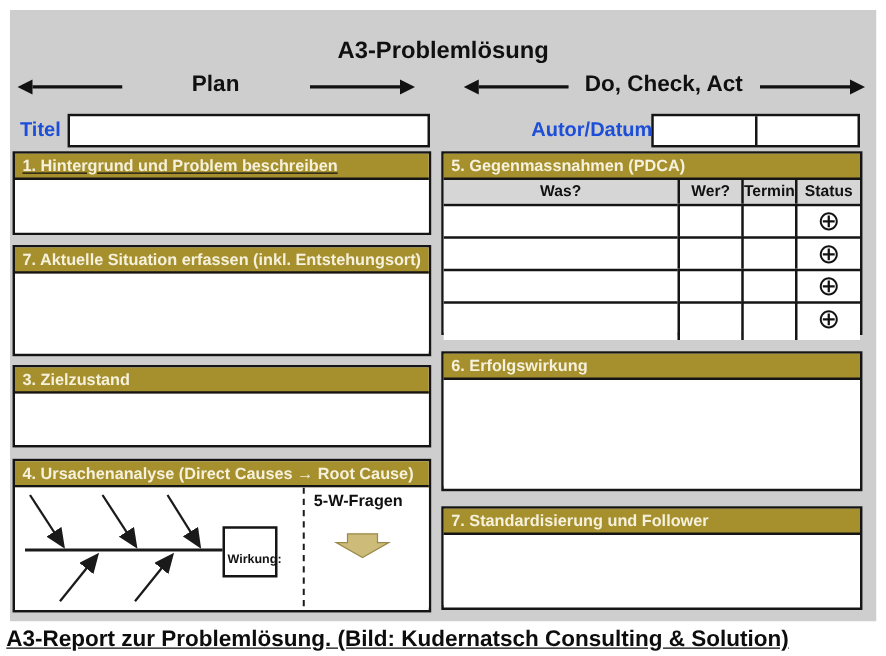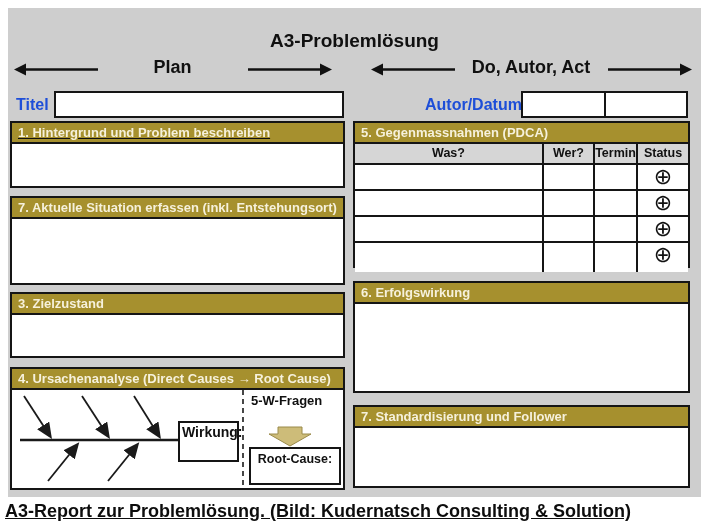--- a/index.html
+++ b/index.html
@@ -39,21 +39,21 @@
 
   
   .cm-table{display:grid;grid-template-columns:187px 51px 43px 1fr;grid-template-rows:19px 26px 26px 26px auto;height:128px;}
   .cm-cell{font-size:12.5px;font-weight:700;text-align:center;line-height:18px;overflow:hidden;}
   .cm-head{background:var(--table_header_gray);}
   .cm-cell.c2,.cm-cell.c3,.cm-cell.c4{border-left:2px solid var(--ink);}
   .cm-cell.data{border-top:2px solid var(--ink);background:#fff;}
   .status-glyph{font-size:22px;line-height:24px;font-weight:400;display:block;}
 
   
-  .wirkung-box{left:166px;top:31px;width:61px;height:41px;font-size:14px;font-weight:700;padding:2px 2px;line-height:14px;}
+  .wirkung-box{left:166px;top:31px;width:44px;height:41px;font-size:10px;font-weight:700;padding:18px 2px;line-height:14px;}
   .five-w{left:239px;top:3px;font-size:13px;font-weight:700;color:#101010;}
   .rootcause-box{left:237px;top:57px;width:92px;height:38px;font-size:12.5px;font-weight:700;text-align:center;padding-top:3px;}
 
   .caption{left:5px;top:501px;width:700px;font-size:18px;font-weight:700;color:#0d0d0d;text-decoration:underline;}
   svg{display:block;}
 </style>
 </head>
 <body>
 
 <div class="panel"></div>
@@ -72,21 +72,21 @@
       <line x1="0" y1="6.5" x2="72" y2="6.5" stroke="#111" stroke-width="2.6"></line>
       <polygon points="72,0.5 84,6.5 72,12.5" fill="#111"></polygon>
     </svg>
 </div>
 <div class="abs h-arrow" style="left:371px;">
   <svg width="84" height="13" viewBox="0 0 84 13">
       <line x1="12" y1="6.5" x2="84" y2="6.5" stroke="#111" stroke-width="2.6"></line>
       <polygon points="12,0.5 0,6.5 12,12.5" fill="#111"></polygon>
     </svg>
 </div>
-<div class="abs phase-label" style="left:458px;width:146px;">Do, Autor, Act</div>
+<div class="abs phase-label" style="left:458px;width:146px;">Do, Check, Act</div>
 <div class="abs h-arrow" style="left:608px;">
   <svg width="84" height="13" viewBox="0 0 84 13">
       <line x1="0" y1="6.5" x2="72" y2="6.5" stroke="#111" stroke-width="2.6"></line>
       <polygon points="72,0.5 84,6.5 72,12.5" fill="#111"></polygon>
     </svg>
 </div>
 
 <div class="abs field-label" style="left:16px;top:96px;">Titel</div>
 <div class="abs white-box titel-box"></div>
 <div class="abs field-label" style="left:425px;top:96px;width:92px;text-align:right;">Autor/Datum</div>
@@ -125,23 +125,20 @@
       <line x1="122" y1="6" x2="147" y2="46" stroke="#1a1a1a" stroke-width="1.8" marker-end="url(#ah)"></line>
       <line x1="36" y1="91" x2="65" y2="55" stroke="#1a1a1a" stroke-width="1.8" marker-end="url(#ah)"></line>
       <line x1="96" y1="91" x2="125" y2="55" stroke="#1a1a1a" stroke-width="1.8" marker-end="url(#ah)"></line>
       <line x1="231" y1="0" x2="231" y2="96" stroke="#1a1a1a" stroke-width="1.6" stroke-dasharray="5 4"></line>
       <polygon points="266,37 290,37 290,44 299,44 278,56 257,44 266,44" fill="var(--arrow_tan)" stroke="#9a8a4a" stroke-width="1"></polygon>
     </svg>
     <div class="abs white-box wirkung-box">
       <span>Wirkung:</span>
     </div>
     <div class="abs five-w">5-W-Fragen</div>
-    <div class="abs white-box rootcause-box">
-      <span>Root-Cause:</span>
-    </div>
   </div>
 </div>
 
 <div class="section" style="left:353px;top:121px;width:337px;height:147px;">
   <div class="section-header">5. Gegenmassnahmen (PDCA)</div>
   <div class="cm-table">
     <div class="cm-cell cm-head c1">Was?</div>
     <div class="cm-cell cm-head c2">Wer?</div>
     <div class="cm-cell cm-head c3">Termin</div>
     <div class="cm-cell cm-head c4">Status</div>

